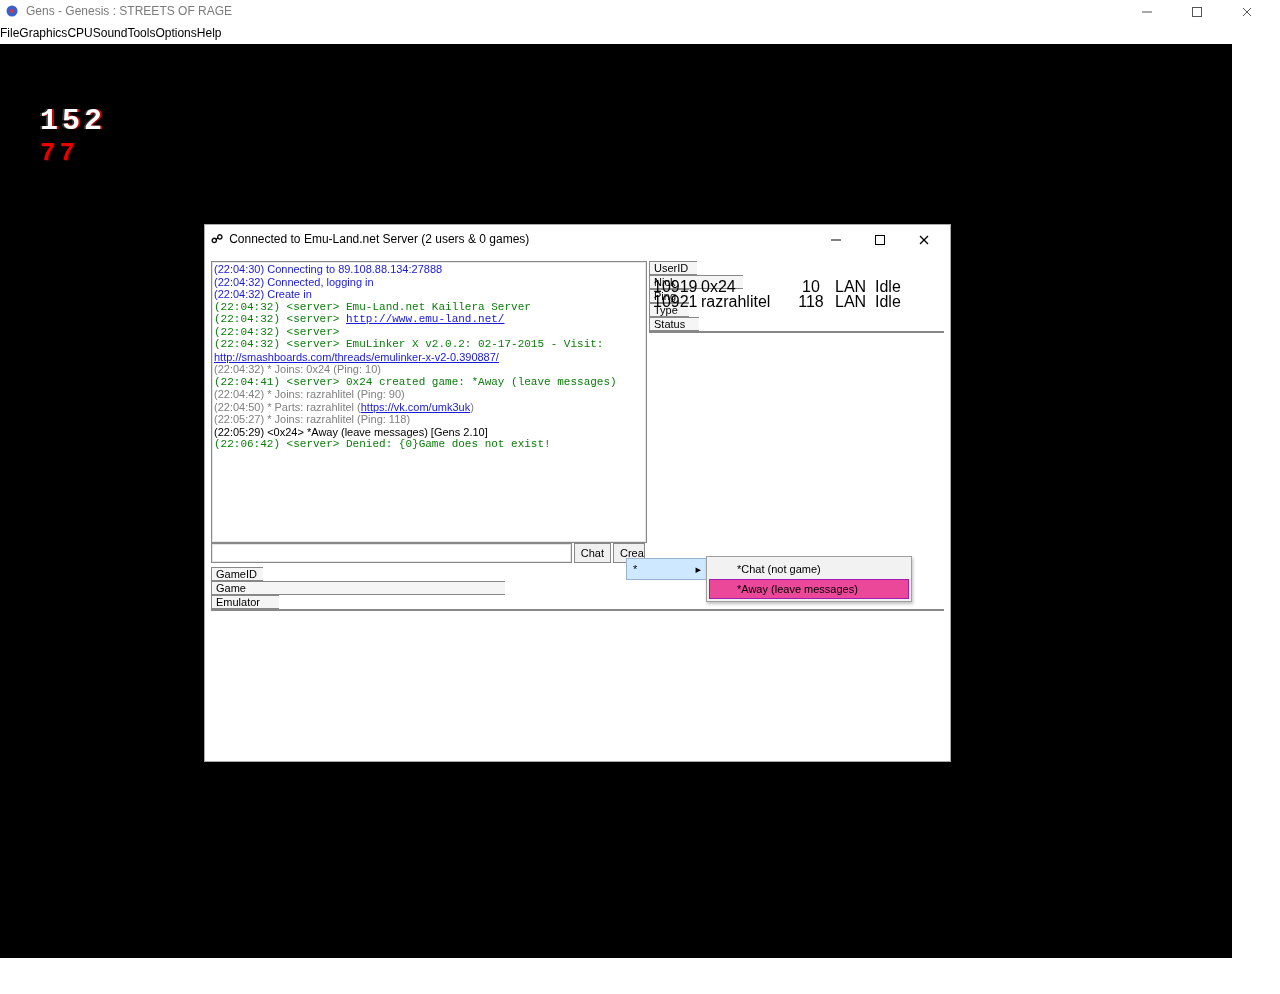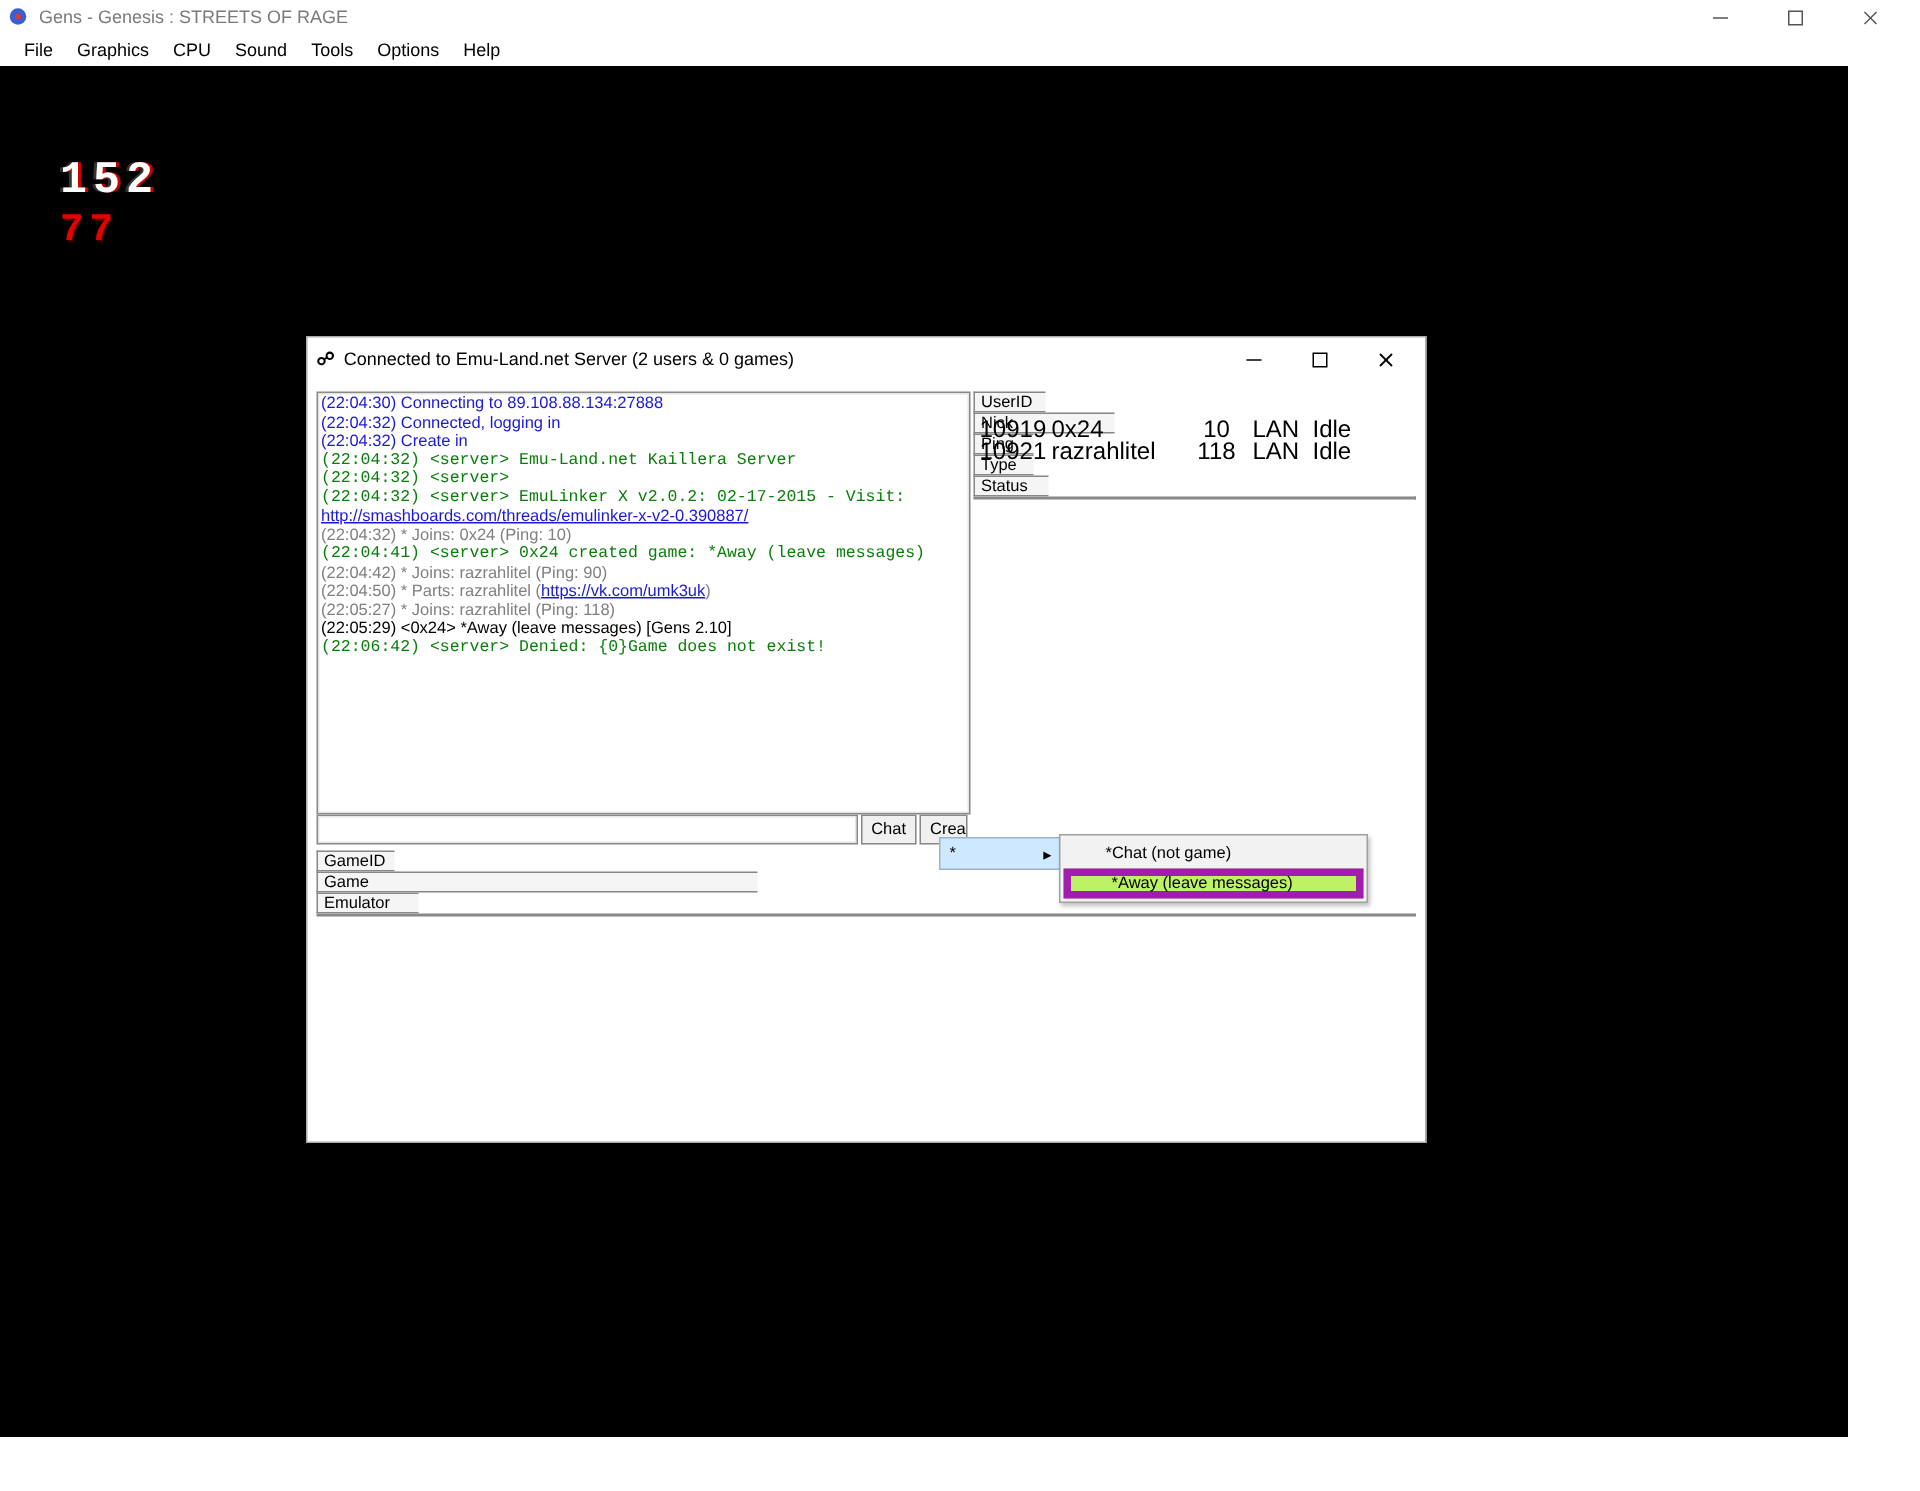--- a/index.html
+++ b/index.html
@@ -32,22 +32,22 @@
     gap: 20px;
     padding-right: 18px;
     padding-top: 2px;
     color: #555;
   }
   .win-btn { width: 30px; height: 20px; display:flex; align-items:center; justify-content:center; }
   .menubar {
     height: 22px;
     display: flex;
     align-items: center;
-    gap: 16px;
-    padding: 0 16px;
+    gap: 0;
+    padding: 0 0;
     color: #000;
     border-bottom: 0;
   }
   .menubar span { cursor: default; }
 
   .game-area {
     position: absolute;
     left: 0;
     top: 44px;
     width: 1232px;
@@ -224,21 +224,21 @@
     padding: 2px;
     box-sizing: border-box;
   }
   .ctx-item {
     height: 20px;
     display: flex;
     align-items: center;
     padding-left: 28px;
     font-size: 11px;
   }
-  .ctx-item.sel { background: #bef264; border:5px solid #a21caf; box-sizing:border-box; padding-left:27px; }
+  .ctx-item.sel { background: #ec4899; border:1px solid #a21caf; box-sizing:border-box; padding-left:27px; }
 
 </style>
 </head>
 <body>
 
 <div class="titlebar">
   <span class="icon-slot">
     <svg width="14" height="14" viewBox="0 0 14 14">
       <circle cx="7" cy="7" r="5.5" fill="#3a5fd3"></circle>
       <circle cx="7" cy="7" r="2" fill="#d63a3a"></circle>
@@ -306,20 +306,21 @@
     </div>
   </div>
 
   <div class="dlg-body">
 
     <div class="log-pane" id="log-pane">
         <div class="log-line c-blue">(22:04:30) Connecting to 89.108.88.134:27888</div>
         <div class="log-line c-blue">(22:04:32) Connected, logging in</div>
         <div class="log-line c-blue">(22:04:32) Create in</div>
         <div class="log-line c-green">(22:04:32) &lt;server&gt; Emu-Land.net Kaillera Server</div>
+        <div class="log-line c-green">(22:04:32) &lt;server&gt; <span class="c-link">http://www.emu-land.net/</span></div>
         <div class="log-line c-green">(22:04:32) &lt;server&gt; </div>
         <div class="log-line c-green">(22:04:32) &lt;server&gt; EmuLinker X v2.0.2: 02-17-2015 - Visit:</div>
         <div class="log-line c-link">http://smashboards.com/threads/emulinker-x-v2-0.390887/</div>
         <div class="log-line c-gray">(22:04:32) * Joins: 0x24 (Ping: 10)</div>
         <div class="log-line c-green">(22:04:41) &lt;server&gt; 0x24 created game: *Away (leave messages)</div>
         <div class="log-line c-gray">(22:04:42) * Joins: razrahlitel (Ping: 90)</div>
         <div class="log-line c-gray">(22:04:50) * Parts: razrahlitel (<span class="c-link">https://vk.com/umk3uk</span>)</div>
         <div class="log-line c-gray">(22:05:27) * Joins: razrahlitel (Ping: 118)</div>
         <div class="log-line c-black">(22:05:29) &lt;0x24&gt; *Away (leave messages) [Gens 2.10]</div>
         <div class="log-line c-green">(22:06:42) &lt;server&gt; Denied: {0}Game does not exist!</div>

